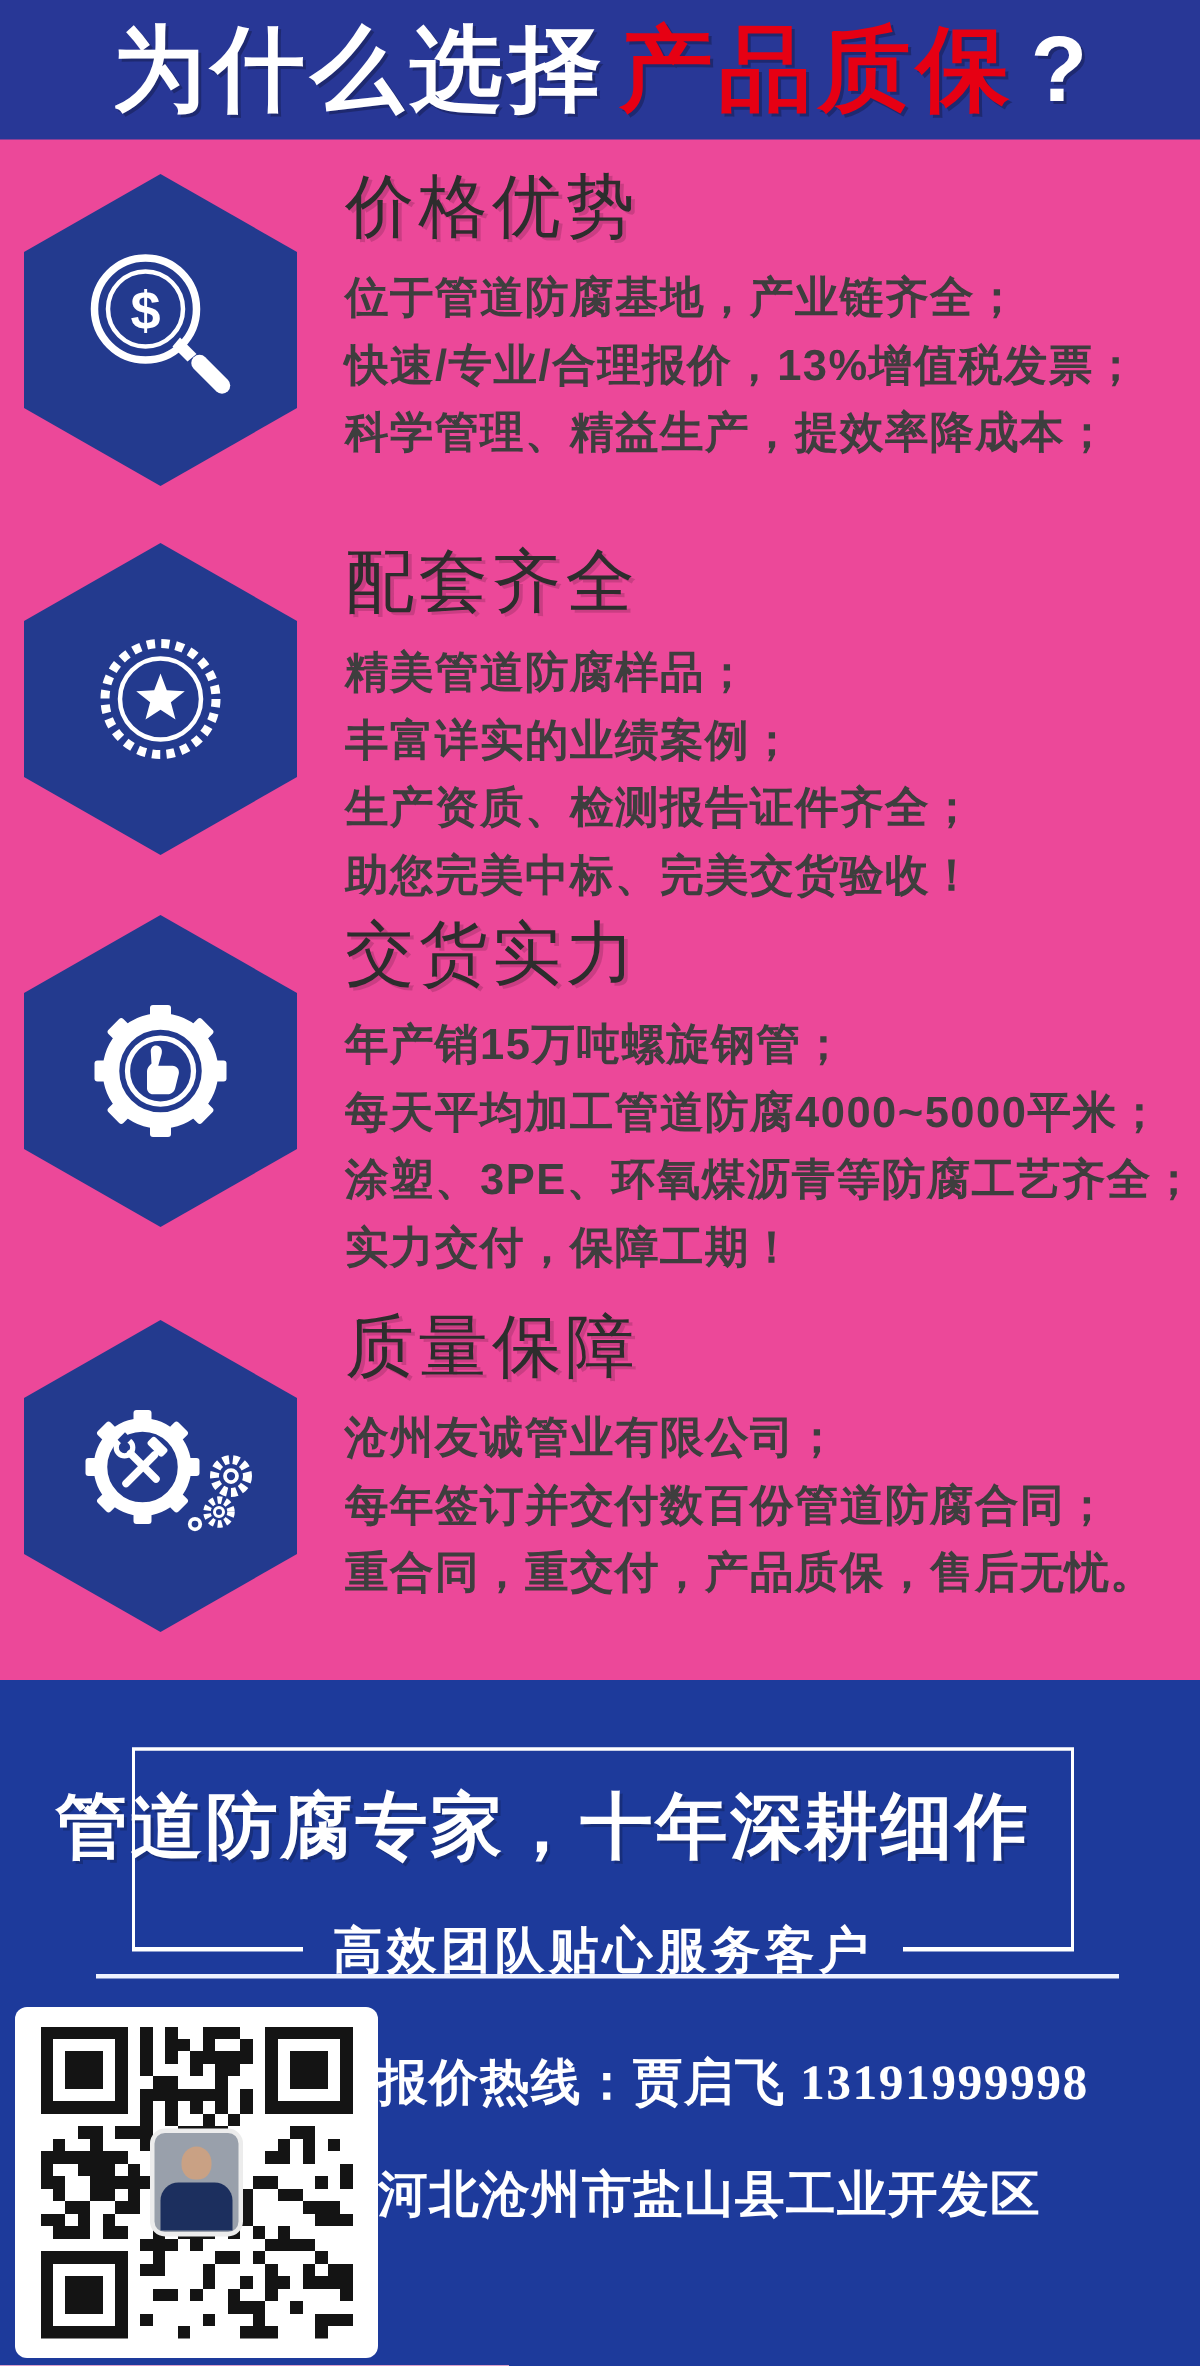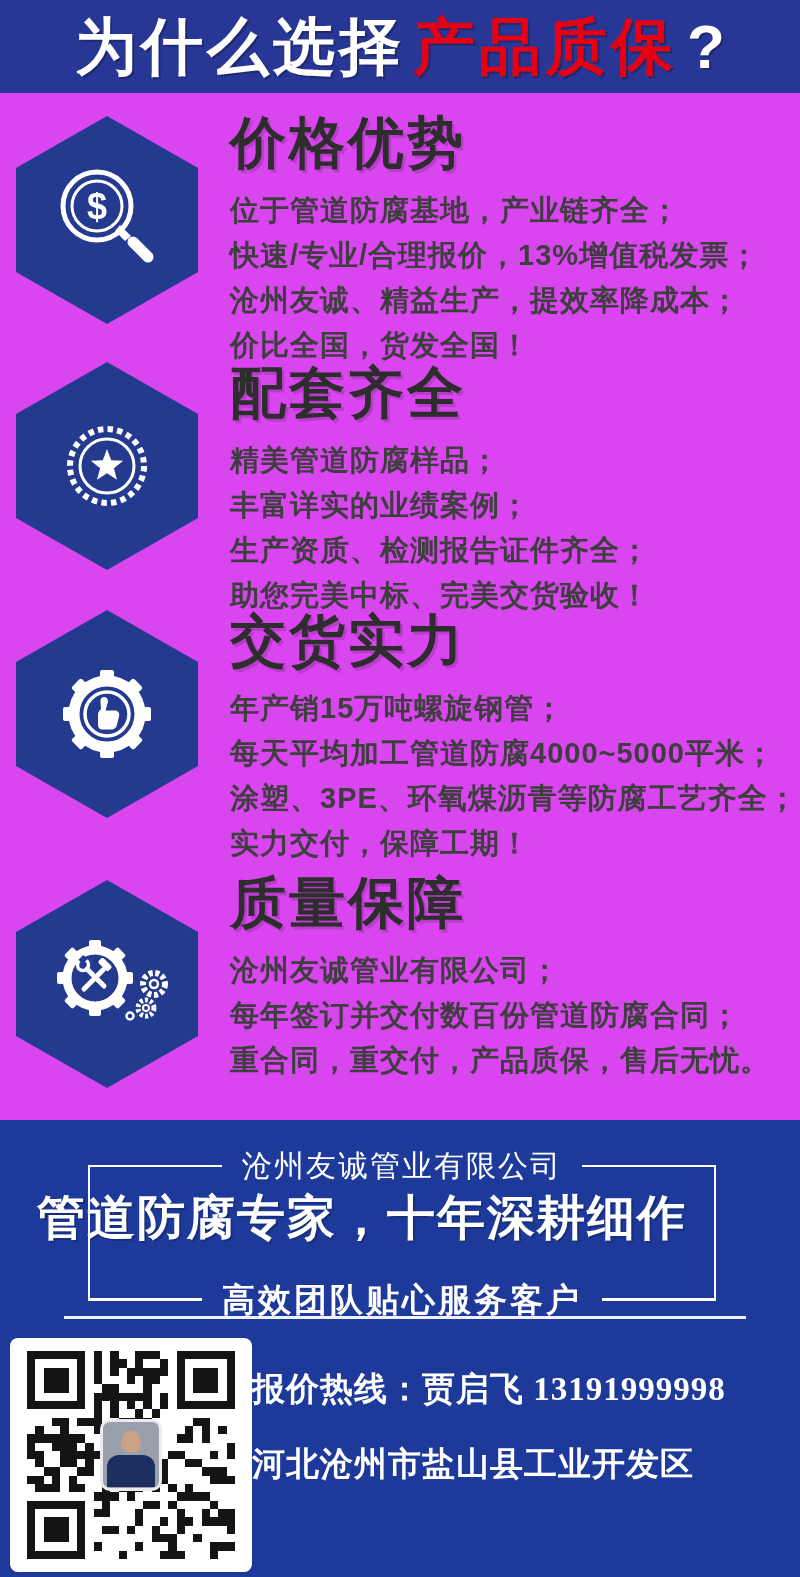--- a/index.html
+++ b/index.html
@@ -3,21 +3,21 @@
 <meta charset="utf-8">
 <style>
   * { box-sizing: border-box; margin: 0; padding: 0; }
   html,body { background:#ffffff; }
   body { font-family: "Liberation Sans", sans-serif; }
   .page {
     position: relative;
     width: 800px;
     height: 1577px;
     margin: 0 auto;
-    background: #d946ef;
+    background: #ec4899;
     overflow: hidden;
   }
 
   
   .header {
     position: absolute;
     top: 0; left: 0;
     width: 800px; height: 93px;
     background: #283796;
     display: flex;
@@ -52,22 +52,22 @@
     position: absolute;
     left: 230px;
     width: 560px;
   }
   .c1 { top: 112px; }
   .c2 { top: 362px; }
   .c3 { top: 610px; }
   .c4 { top: 872px; }
 
   .content h3 {
-    font-size: 56px;
-    font-weight: 700;
+    font-size: 46px;
+    font-weight: 400;
     color: #2d2d2d;
     letter-spacing: 3px;
     line-height: 1.1;
     margin-bottom: 14px;
     text-shadow: 2.5px 2.5px 0 rgba(0,0,0,0.14);
     white-space: nowrap;
   }
   .content p {
     font-size: 29px;
     font-weight: 700;
@@ -202,22 +202,21 @@
         <text x="-10" y="-1" font-size="36" font-weight="bold" fill="#ffffff" stroke="none" text-anchor="middle" font-family="Liberation Sans, sans-serif">$</text>
         <polygon points="13,5 24,16 18,21 8,11" fill="#ffffff" stroke="none"></polygon>
         <line x1="26" y1="22" x2="41" y2="37" stroke-width="11" stroke-linecap="round"></line>
       </g>
     </svg>
   </div>
   <div class="content c1">
     <h3>价格优势</h3>
     <p>位于管道防腐基地，产业链齐全；</p>
     <p>快速/专业/合理报价，13%增值税发票；</p>
-    <p>沧州友诚、精益生产，提效率降成本；</p>
-    <p>价比全国，货发全国！</p>
+    <p>科学管理、精益生产，提效率降成本；</p>
   </div>
 
   <div class="hex hex2">
     <svg viewBox="0 0 186 212">
       <polygon points="93,2 184,54 184,158 93,210 2,158 2,54" fill="#233a8e"></polygon>
       <g transform="translate(93,106)" stroke="#ffffff" fill="none">
         <circle r="37" stroke-width="6" stroke-dasharray="5.5,4.2"></circle>
         <circle r="27" stroke-width="3"></circle>
         <polygon stroke="none" fill="#ffffff" points="0,-17 4.2,-5.8 16.2,-5.2 6.9,2.2 10,13.7 0,7.2 -10,13.7 -6.9,2.2 -16.2,-5.2 -4.2,-5.8"></polygon>
       </g>
@@ -294,21 +293,20 @@
     <p>沧州友诚管业有限公司；</p>
     <p>每年签订并交付数百份管道防腐合同；</p>
     <p>重合同，重交付，产品质保，售后无忧。</p>
   </div>
 
   <div class="footer">
     <div class="slogan-box"></div>
 
     <div class="band-row company-row">
       <span class="band-line"></span>
-      <span class="band-text company-text">沧州友诚管业有限公司</span>
       <span class="band-line"></span>
     </div>
 
     <div class="main-slogan">管道防腐专家，十年深耕细作</div>
 
     <div class="band-row tagline-row">
       <span class="band-line"></span>
       <span class="band-text tagline-text">高效团队贴心服务客户</span>
       <span class="band-line"></span>
     </div>

